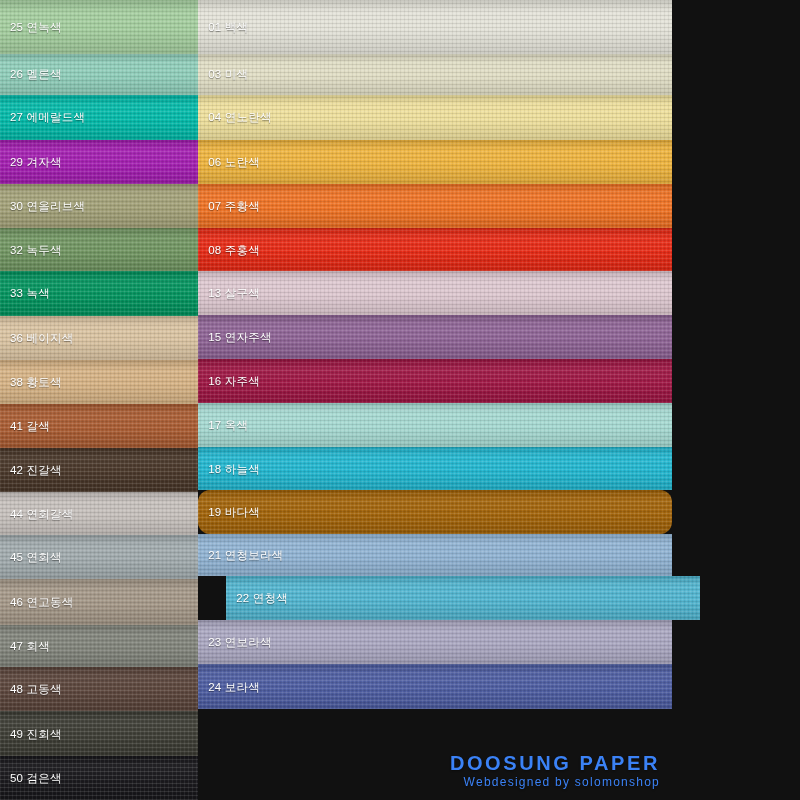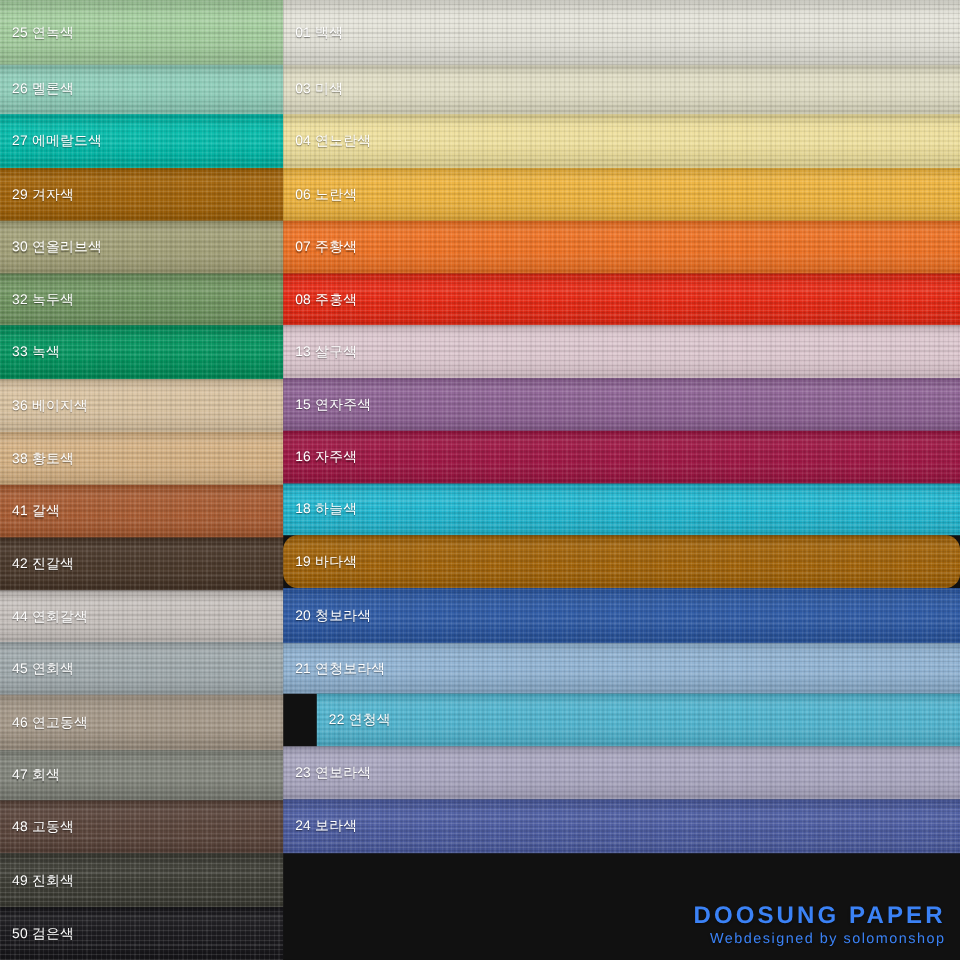--- a/index.html
+++ b/index.html
@@ -5,21 +5,21 @@
 <style>
   * { margin:0; padding:0; box-sizing:border-box; }
   html, body {
     width:800px; height:800px;
     background:#111;
     font-family:"Liberation Sans", sans-serif;
     overflow:hidden;
   }
   #chart {
     position:relative;
-    width:800px; height:800px;
+    width:672px; height:800px;
     display:flex;
   }
   .column {
     position:relative;
     height:800px;
     display:flex;
     flex-direction:column;
   }
   #col-left  { width:236px; }
   #col-right { width:564px; }
@@ -111,21 +111,21 @@
   <div class="column" id="col-left">
       <div class="swatch" style="background: rgb(163, 205, 157); height: 53.584px;">
         <span class="swatch-label">25 연녹색</span>
       </div>
       <div class="swatch" style="background: rgb(142, 205, 185); height: 41.3631px;">
         <span class="swatch-label">26 멜론색</span>
       </div>
       <div class="swatch" style="background: rgb(0, 185, 168); height: 45.1234px;">
         <span class="swatch-label">27 에메랄드색</span>
       </div>
-      <div class="swatch" style="background: #a16207; height: 44.1833px;">
+      <div class="swatch" style="background: #a21caf; height: 44.1833px;">
         <span class="swatch-label">29 겨자색</span>
       </div>
       <div class="swatch" style="background: rgb(162, 160, 119); height: 44.1833px;">
         <span class="swatch-label">30 연올리브색</span>
       </div>
       <div class="swatch" style="background: rgb(111, 148, 96); height: 42.3032px;">
         <span class="swatch-label">32 녹두색</span>
       </div>
       <div class="swatch" style="background: rgb(0, 146, 92); height: 45.1234px;">
         <span class="swatch-label">33 녹색</span>
@@ -185,28 +185,28 @@
       </div>
       <div class="swatch" style="background: rgb(221, 199, 207); height: 44.1833px;">
         <span class="swatch-label">13 살구색</span>
       </div>
       <div class="swatch" style="background: rgb(141, 98, 148); height: 44.1833px;">
         <span class="swatch-label">15 연자주색</span>
       </div>
       <div class="swatch" style="background: rgb(157, 20, 66); height: 44.1833px;">
         <span class="swatch-label">16 자주색</span>
       </div>
+      <div class="swatch" style="background: rgb(165, 217, 209); height: 44.1833px;">
+        <span class="swatch-label">17 옥색</span>
+      </div>
       <div class="swatch" style="background: rgb(32, 182, 207); height: 42.3032px;">
         <span class="swatch-label">18 하늘색</span>
       </div>
       <div class="swatch" style="background: #a16207; height: 44.1833px; border-radius: 12px;">
         <span class="swatch-label">19 바다색</span>
-      </div>
-      <div class="swatch" style="background: rgb(42, 87, 163); height: 46.0635px;">
-        <span class="swatch-label">20 청보라색</span>
       </div>
       <div class="swatch" style="background: rgb(143, 178, 210); height: 42.3032px;">
         <span class="swatch-label">21 연청보라색</span>
       </div>
       <div class="swatch" style="background: rgb(79, 180, 207); height: 44.1833px; margin-left: 28px;">
         <span class="swatch-label">22 연청색</span>
       </div>
       <div class="swatch" style="background: rgb(169, 166, 192); height: 44.1833px;">
         <span class="swatch-label">23 연보라색</span>
       </div>

